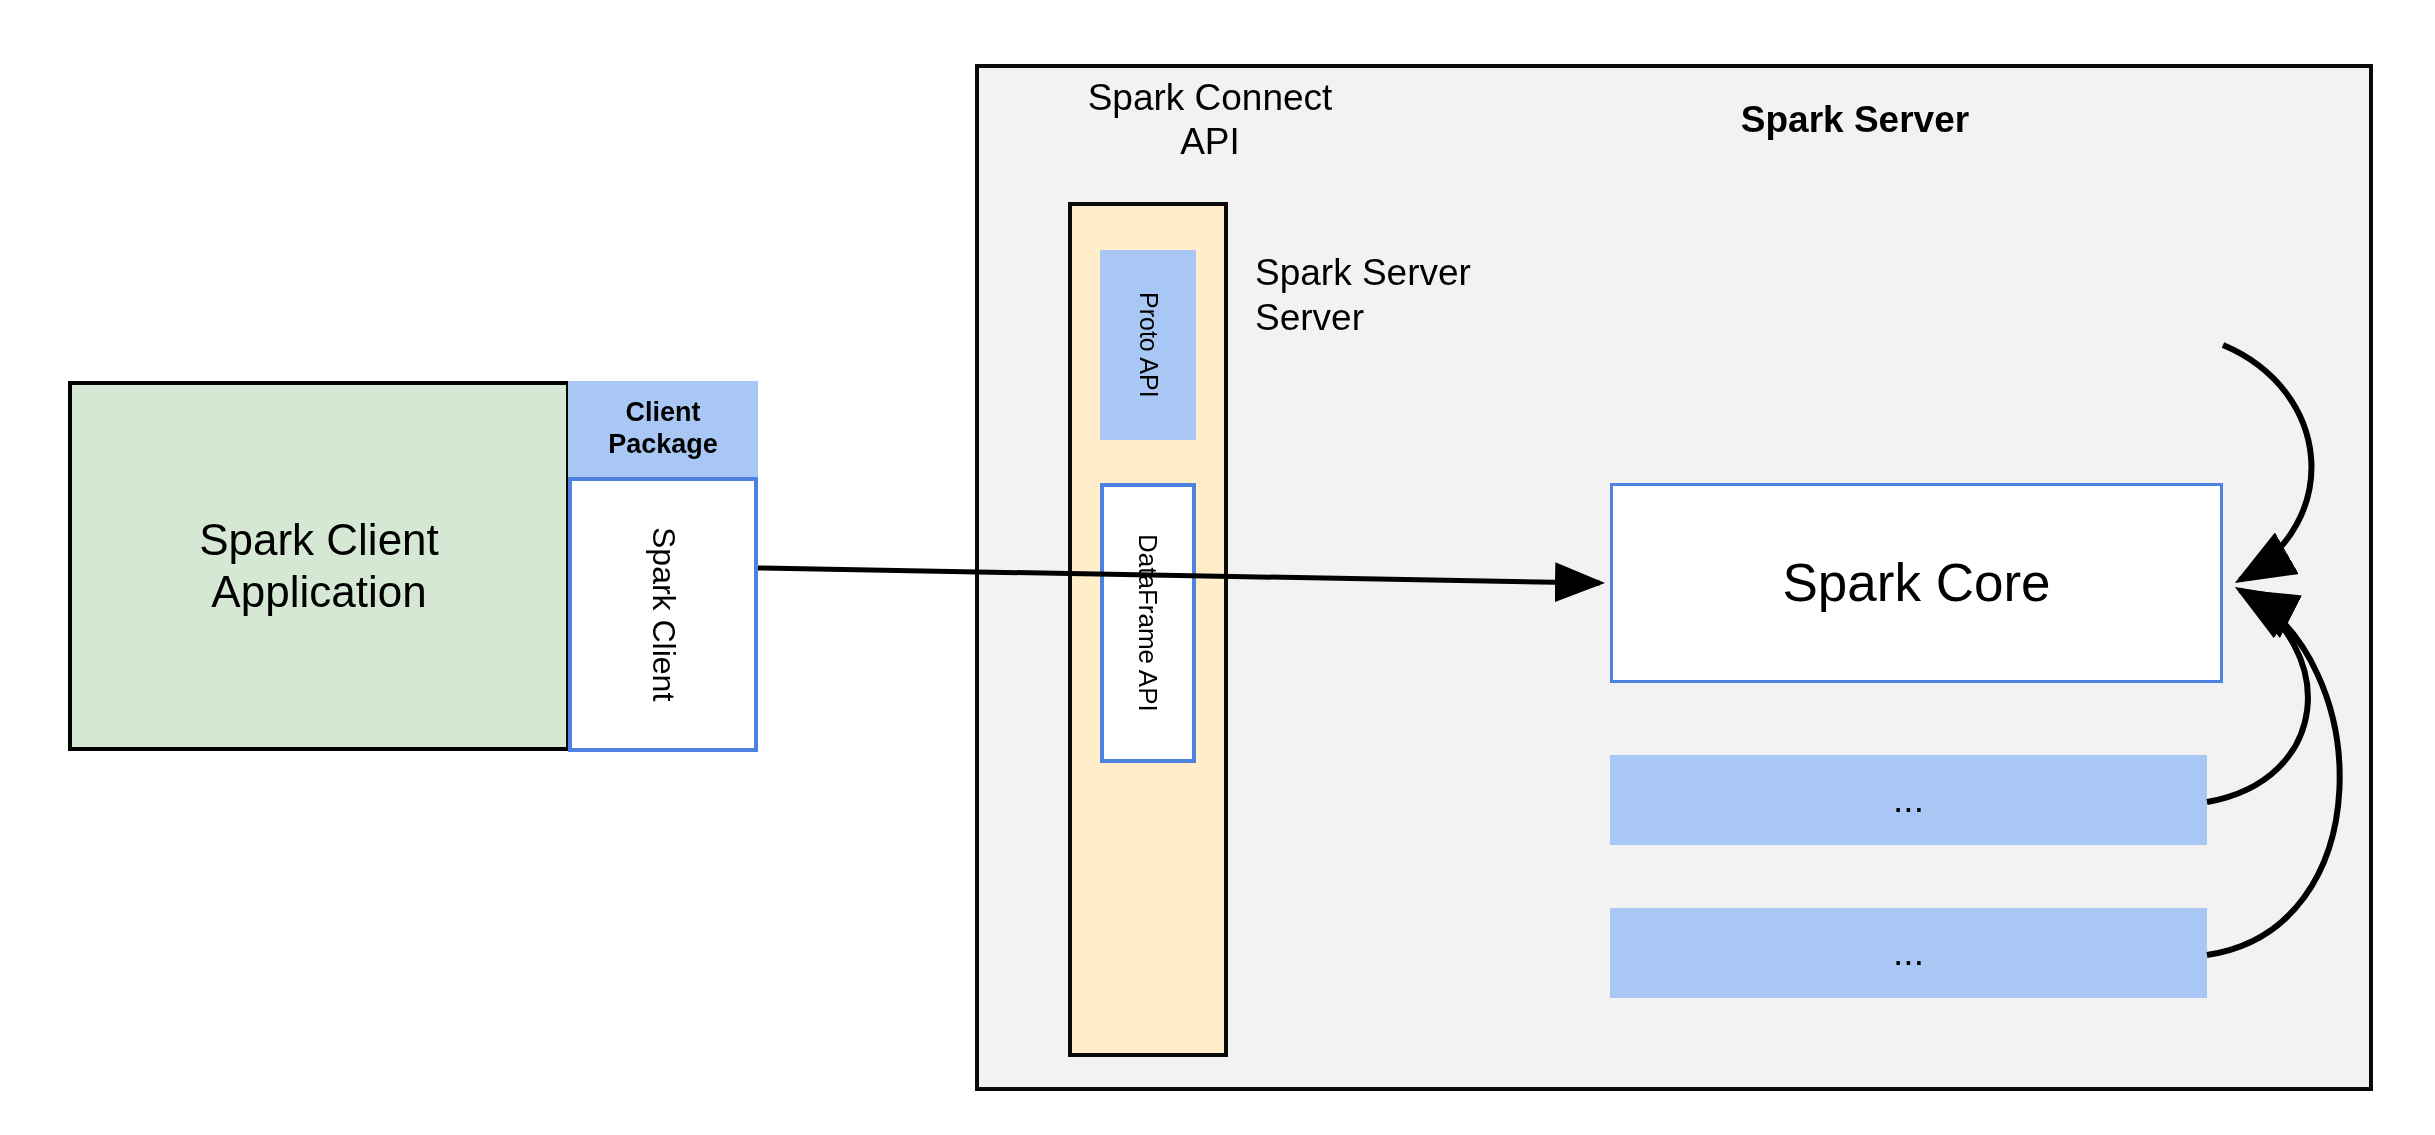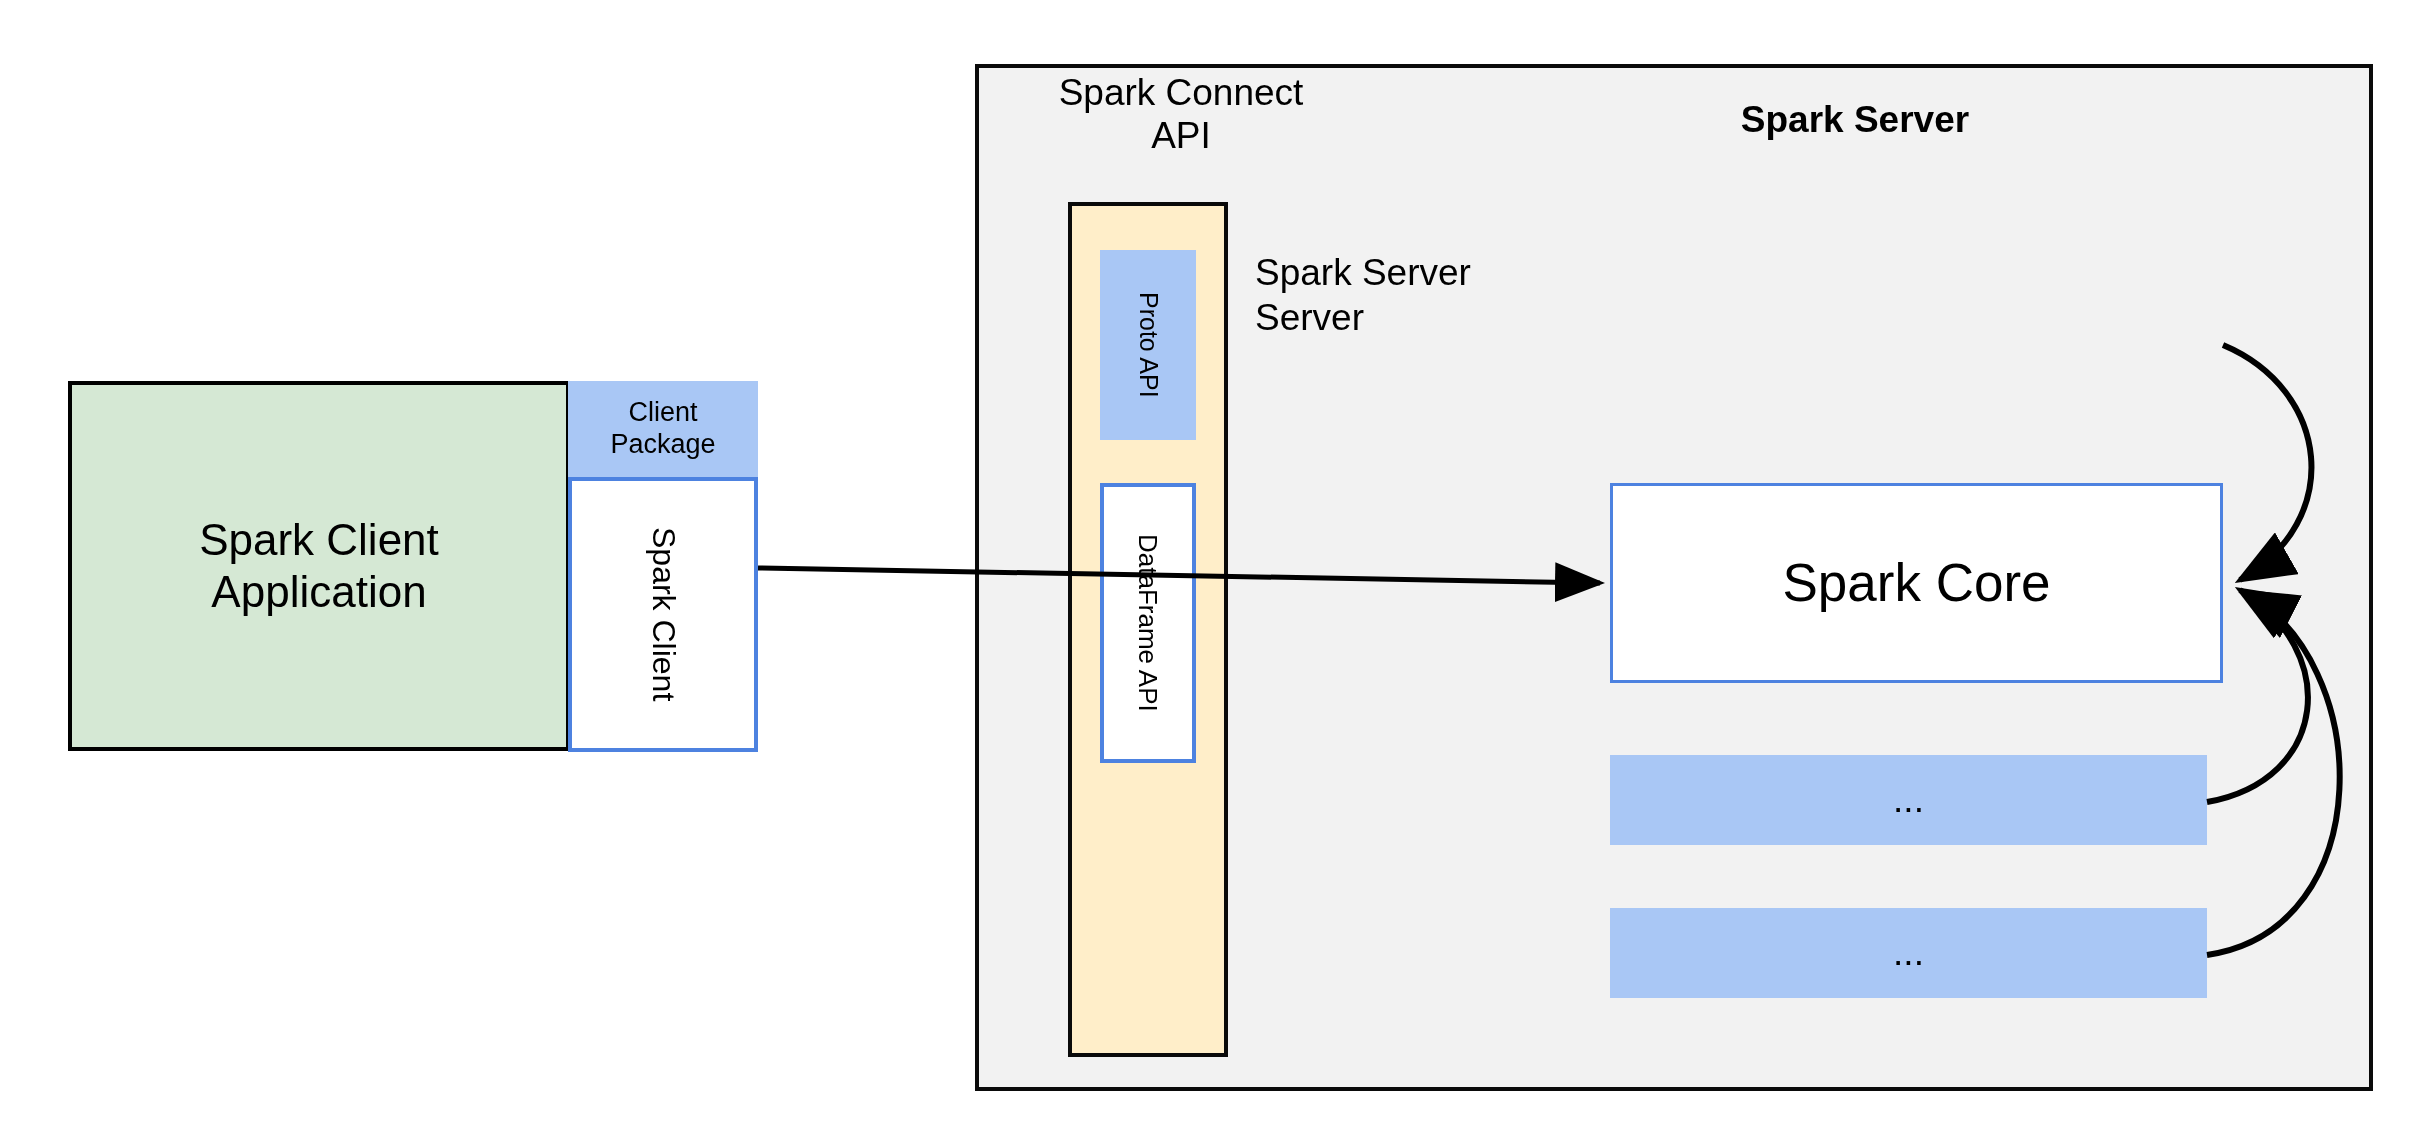--- a/index.html
+++ b/index.html
@@ -70,26 +70,26 @@
     left: 975px;
     top: 64px;
     width: 1398px;
     height: 1027px;
     background: #f2f2f2;
     border: 4px solid #0a0a0a;
     display: block;
   }
 
   #spark-connect-api-label {
-    left: 1036px;
+    left: 1065px;
     top: 68px;
     width: 290px;
     height: 90px;
     font-size: 37px;
-    align-items: flex-end;
+    align-items: flex-start;
     padding-top: 8px;
   }
 
   #spark-server-title {
     left: 1675px;
     top: 96px;
     width: 360px;
     height: 48px;
     font-size: 37px;
     font-weight: bold;
@@ -227,21 +227,21 @@
   <div class="box" id="ellipsis-two">...</div>
 
   <div class="box" id="client-app">
     <span style="display:block;">
       <span>Spark Client</span><br>
       <span>Application</span>
     </span>
   </div>
 
   <div class="box" id="client-package">
-    <span style="display:block;">
+    <span style="display:block;font-weight:bold;">
       <span>Client</span><br>
       <span>Package</span>
     </span>
   </div>
 
   <div class="box" id="spark-client">
     <span class="vert-text">Spark Client</span>
   </div>
 
   <svg id="arrow-layer" viewBox="0 0 2435 1135" xmlns="http://www.w3.org/2000/svg">

